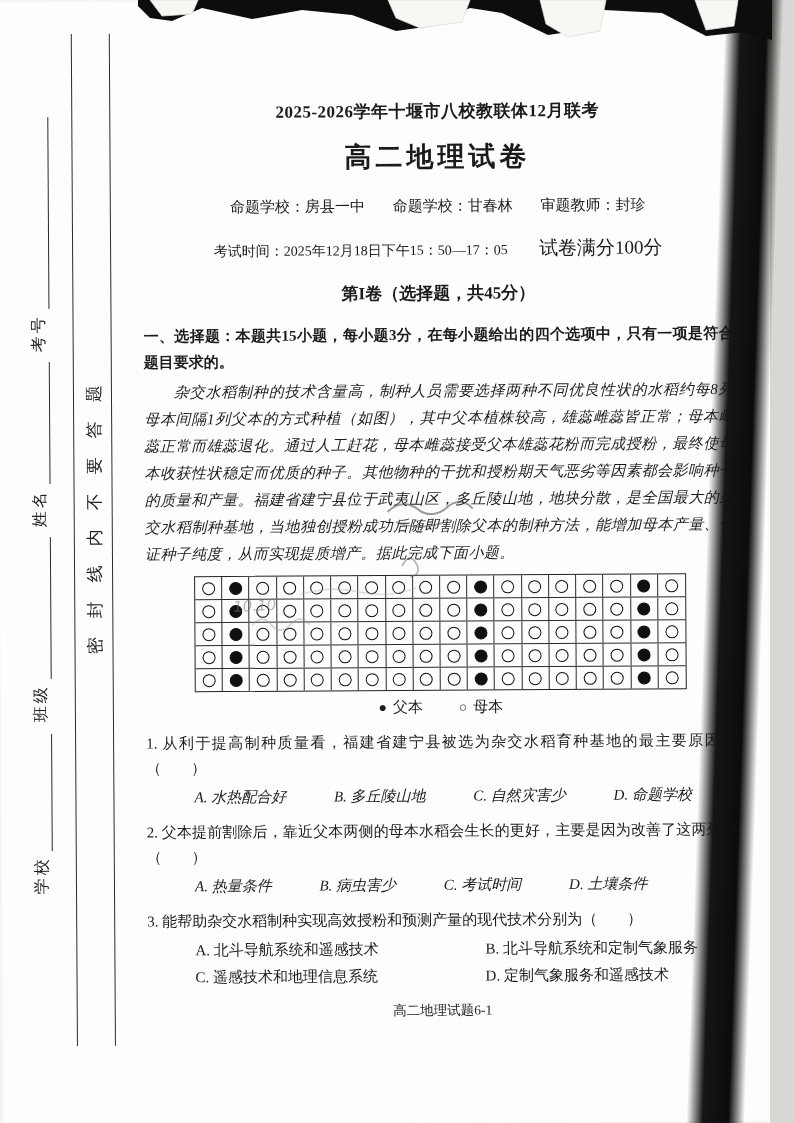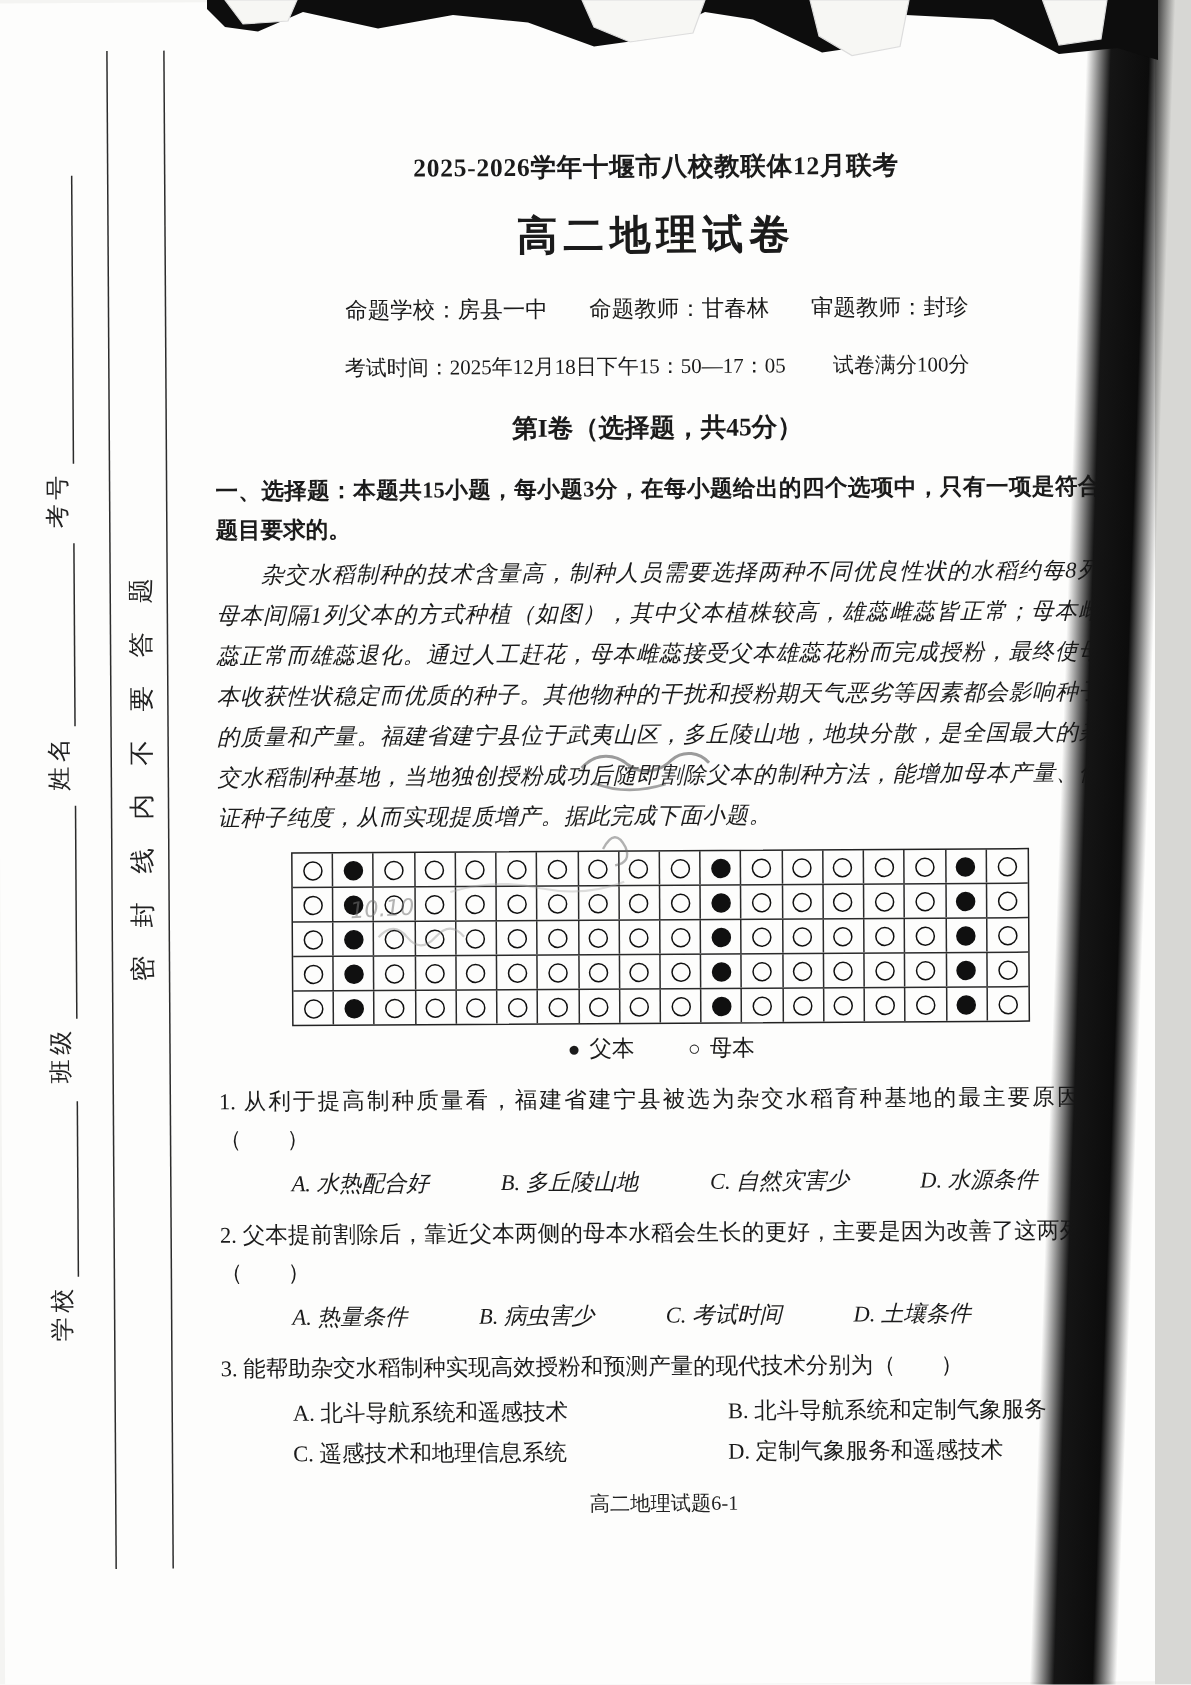--- a/index.html
+++ b/index.html
@@ -29,21 +29,21 @@
     display:flex; flex-direction:column; gap:16px; align-items:center;
   }
   .seal-ch { font-size:17px; color:#222; transform:rotate(-90deg); line-height:20px; }
   
   #content { position:absolute; left:145px; top:100px; width:590px; }
   .t-exam   { text-align:center; font-size:17px; font-weight:bold; letter-spacing:0.5px; }
   .t-paper  { text-align:center; font-size:27px; font-weight:bold; letter-spacing:4px; margin-top:16px; }
   .t-meta   { text-align:center; font-size:15px; margin-top:22px; }
   .t-meta span { margin:0 12px; }
   .t-time   { text-align:center; font-size:14px; margin-top:20px; }
-  .t-time .gap { margin-left:28px; font-size:14px; }
+  .t-time .gap { margin-left:28px; font-size:19px; }
   .t-sec    { text-align:center; font-size:17px; font-weight:bold; margin-top:20px; }
   .instr    { font-size:15px; font-weight:bold; line-height:26px; margin-top:17px; text-align:justify; }
   .passage  { font-size:15px; font-style:italic; line-height:27px; margin-top:4px;
               text-align:justify; text-indent:2em; letter-spacing:0.4px; }
   
   .gridbox { width:492px; margin:8px auto 0 auto; border:1.4px solid #222; }
   .grow { display:grid; grid-template-columns:repeat(18,1fr); border-bottom:1px solid #2a2a2a; }
   .grow:last-child { border-bottom:none; }
   .gcell { border-right:1px solid #2a2a2a; height:22px; display:flex; align-items:center; justify-content:center; }
   .gcell:last-child { border-right:none; }
@@ -110,21 +110,21 @@
       <div class="seal-ch">线</div>
       <div class="seal-ch">封</div>
       <div class="seal-ch">密</div>
     </div>
 
   <div id="content">
     <div class="t-exam">2025-2026学年十堰市八校教联体12月联考</div>
     <div class="t-paper">高二地理试卷</div>
     <div class="t-meta">
       <span>命题学校：房县一中</span>
-      <span>命题教师：甘春林</span>
+      <span>命题学校：甘春林</span>
       <span>审题教师：封珍</span>
     </div>
     <div class="t-time">
       <span>考试时间：2025年12月18日下午15：50—17：05</span>
       <span class="gap">试卷满分100分</span>
     </div>
     <div class="t-sec">第I卷（选择题，共45分）</div>
 
     <div class="instr">一、选择题：本题共15小题，每小题3分，在每小题给出的四个选项中，只有一项是符合题目要求的。</div>
     <div class="passage">杂交水稻制种的技术含量高，制种人员需要选择两种不同优良性状的水稻约每8列母本间隔1列父本的方式种植（如图），其中父本植株较高，雄蕊雌蕊皆正常；母本雌蕊正常而雄蕊退化。通过人工赶花，母本雌蕊接受父本雄蕊花粉而完成授粉，最终使母本收获性状稳定而优质的种子。其他物种的干扰和授粉期天气恶劣等因素都会影响种子的质量和产量。福建省建宁县位于武夷山区，多丘陵山地，地块分散，是全国最大的杂交水稻制种基地，当地独创授粉成功后随即割除父本的制种方法，能增加母本产量、保证种子纯度，从而实现提质增产。据此完成下面小题。</div>
@@ -418,21 +418,21 @@
 
     <div class="qblock">
       <p class="qtext">
         <span>1.</span>
         <span>从利于提高制种质量看，福建省建宁县被选为杂交水稻育种基地的最主要原因是（　　）</span>
       </p>
       <div class="opts">
         <span>A. 水热配合好</span>
         <span>B. 多丘陵山地</span>
         <span>C. 自然灾害少</span>
-        <span>D. 水源条件</span>
+        <span>D. 命题学校</span>
       </div>
     </div>
 
     <div class="qblock">
       <p class="qtext">
         <span>2.</span>
         <span>父本提前割除后，靠近父本两侧的母本水稻会生长的更好，主要是因为改善了这两列的（　　）</span>
       </p>
       <div class="opts">
         <span>A. 热量条件</span>

